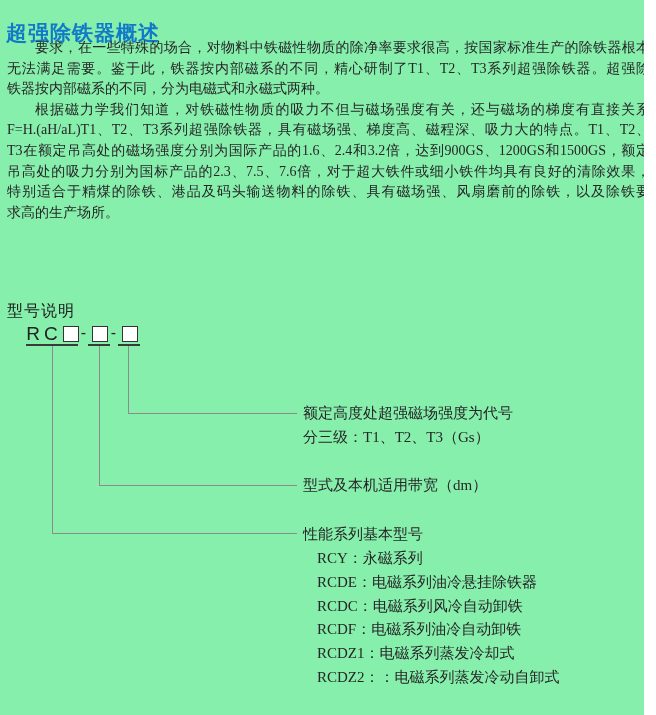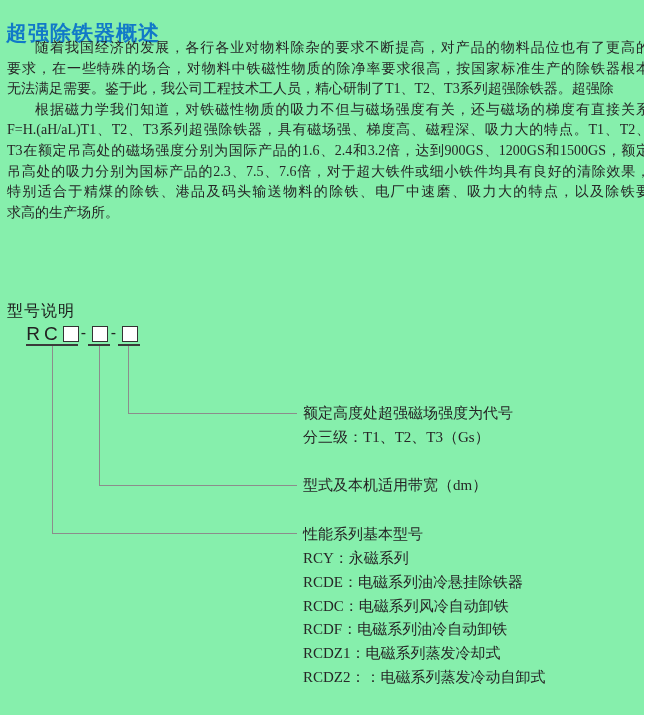--- a/index.html
+++ b/index.html
@@ -65,46 +65,46 @@
   .conn3 { left:128px; width:168px; height:67px;  }
   .callout {
     position:absolute; left:303px; font-size:15px; color:#262626;
     white-space:nowrap;
     font-family:Liberation Serif, serif;
   }
   .co-f3a { top:404px; }
   .co-f3b { top:428px; }
   .co-f2  { top:476px;text-align:right; }
   .co-f1  { top:525px; }
-  .series-list { position:absolute; left:303px; top:547px; }
+  .series-list { position:absolute; left:317px; top:547px; }
   .series-list .list-line {
     font-size:15px; line-height:23.8px; height:23.8px;
     color:#262626; white-space:nowrap;
     text-align:left; text-align-last:left;
   }
 </style>
 </head>
 <body>
 
 <div class="page">
 
   <h1 class="page-title" style="color: rgb(17, 121, 200);">超强除铁器概述</h1>
 
   <div class="article">
     <div class="para">
-        <div class="doc-line">随着我国经济的发展，各行各业对物料除杂的要求不断提高，对产品的物料品位也有了更高的</div>
         <div class="doc-line">要求，在一些特殊的场合，对物料中铁磁性物质的除净率要求很高，按国家标准生产的除铁器根本</div>
-        <div class="doc-line">无法满足需要。鉴于此，我公司工程技术工人员，精心研制了T1、T2、T3系列超强除铁器。超强除</div>
+        <div class="doc-line">无法满足需要。鉴于此，铁器按内部磁系的不同，精心研制了T1、T2、T3系列超强除铁器。超强除</div>
+        <div class="doc-line">铁器按内部磁系的不同，分为电磁式和永磁式两种。</div>
       </div>
     <div class="para">
         <div class="doc-line">根据磁力学我们知道，对铁磁性物质的吸力不但与磁场强度有关，还与磁场的梯度有直接关系</div>
         <div class="doc-line">F=H.(aH/aL)T1、T2、T3系列超强除铁器，具有磁场强、梯度高、磁程深、吸力大的特点。T1、T2、</div>
         <div class="doc-line">T3在额定吊高处的磁场强度分别为国际产品的1.6、2.4和3.2倍，达到900GS、1200GS和1500GS，额定</div>
         <div class="doc-line">吊高处的吸力分别为国标产品的2.3、7.5、7.6倍，对于超大铁件或细小铁件均具有良好的清除效果，</div>
-        <div class="doc-line">特别适合于精煤的除铁、港品及码头输送物料的除铁、电厂中速磨、吸力大的特点，以及除铁要</div>
+        <div class="doc-line">特别适合于精煤的除铁、港品及码头输送物料的除铁、具有磁场强、风扇磨前的除铁，以及除铁要</div>
         <div class="doc-line">求高的生产场所。</div>
       </div>
   </div>
 
   <div class="model-heading">型号说明</div>
 
   <div class="fgroup fg1">
     <span class="code-prefix">RC</span>
     <span class="code-box"></span>
   </div>

